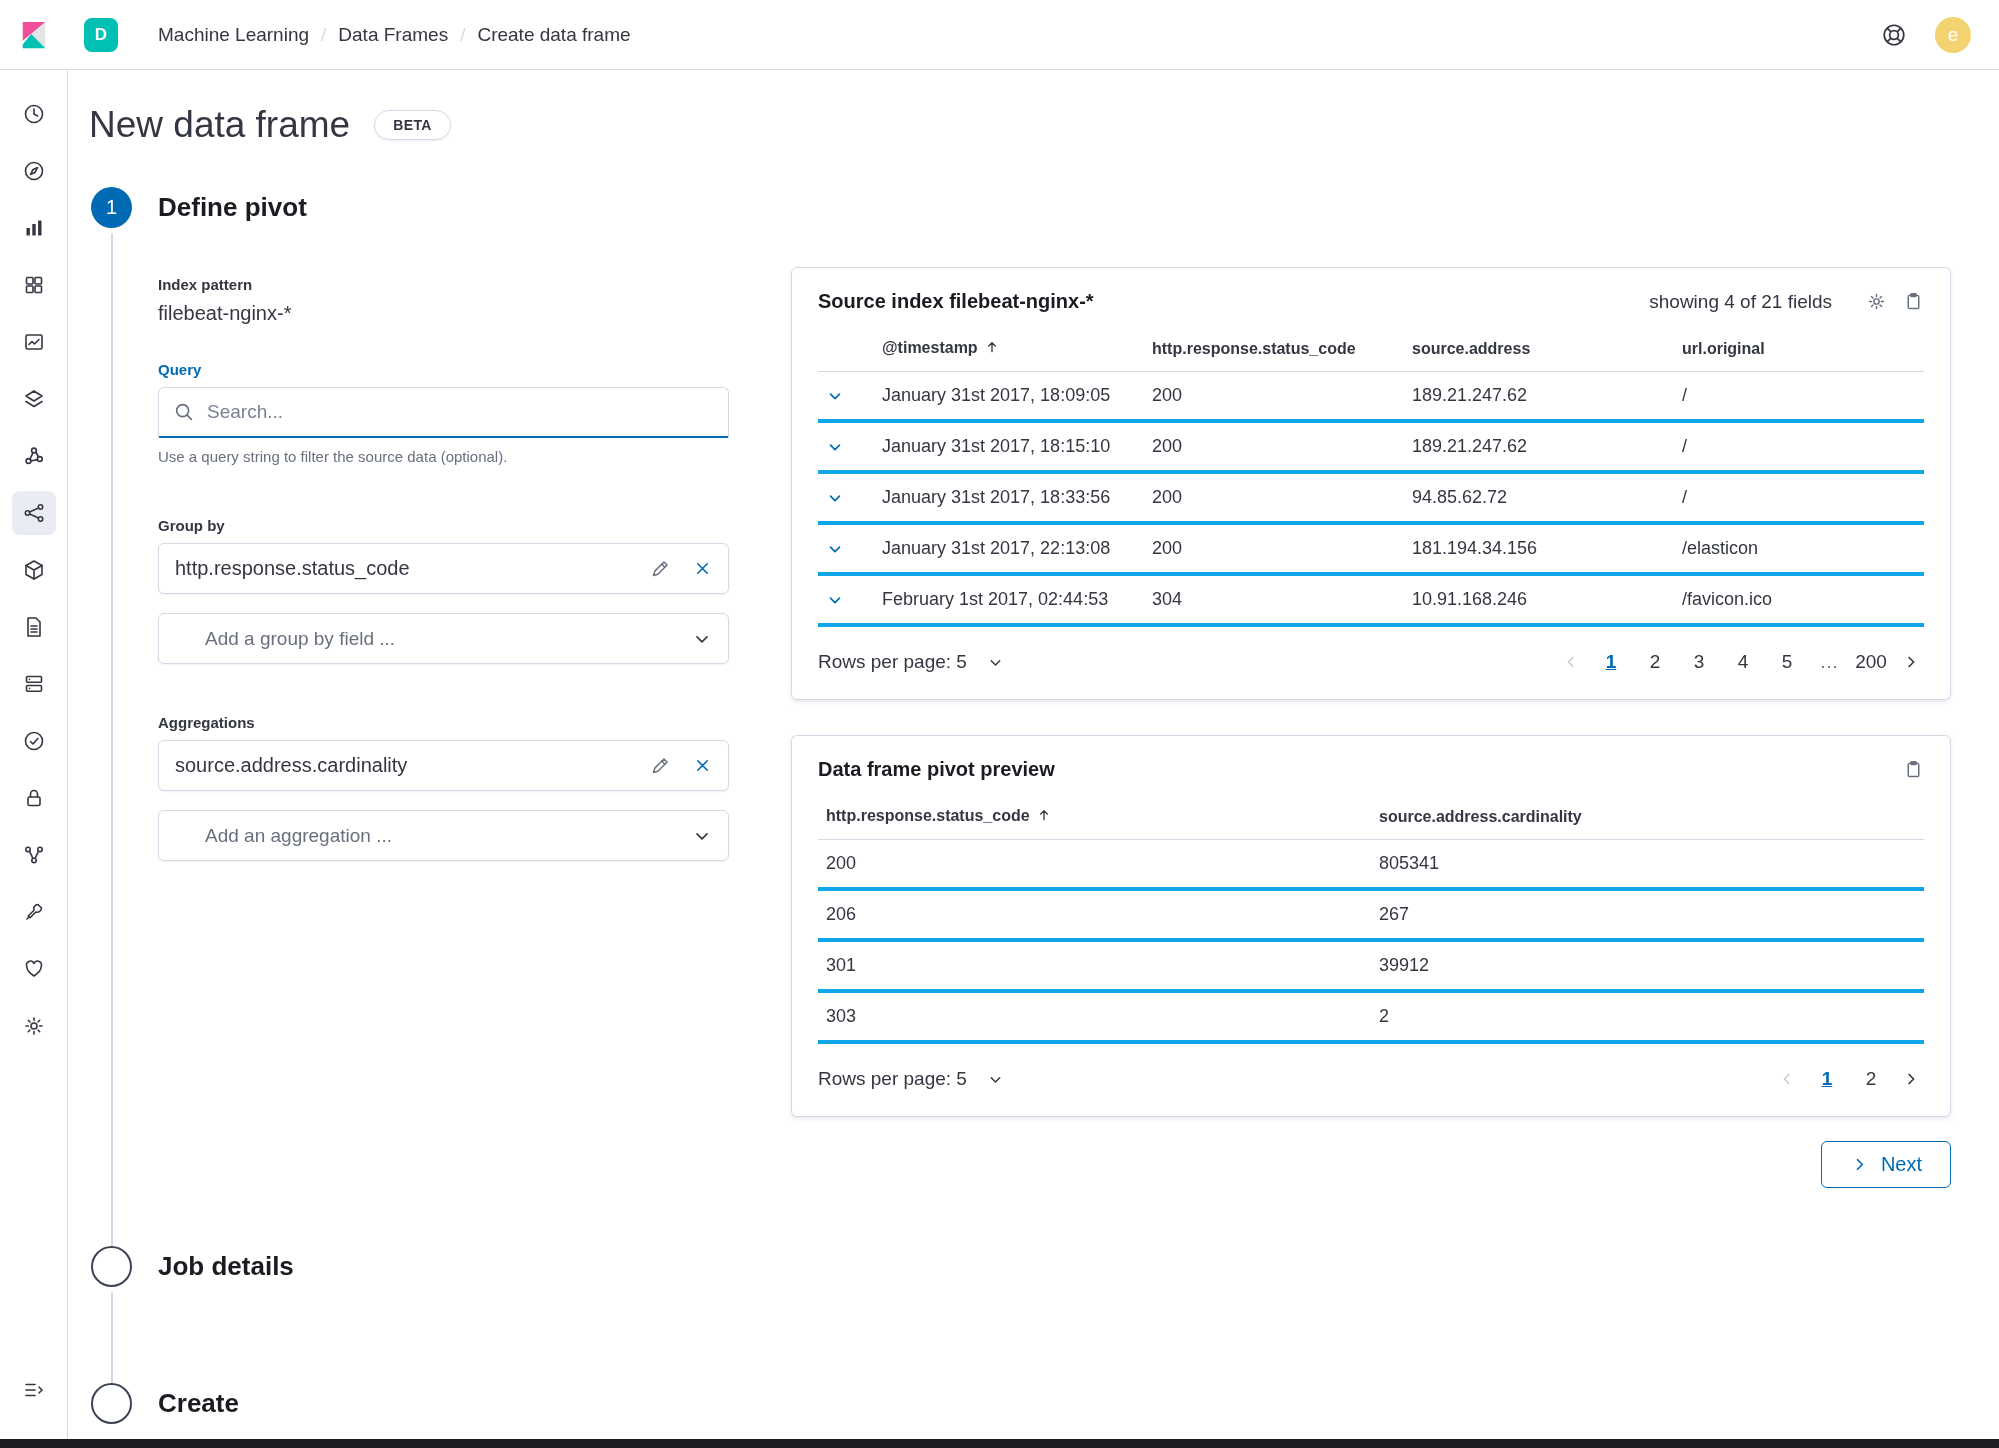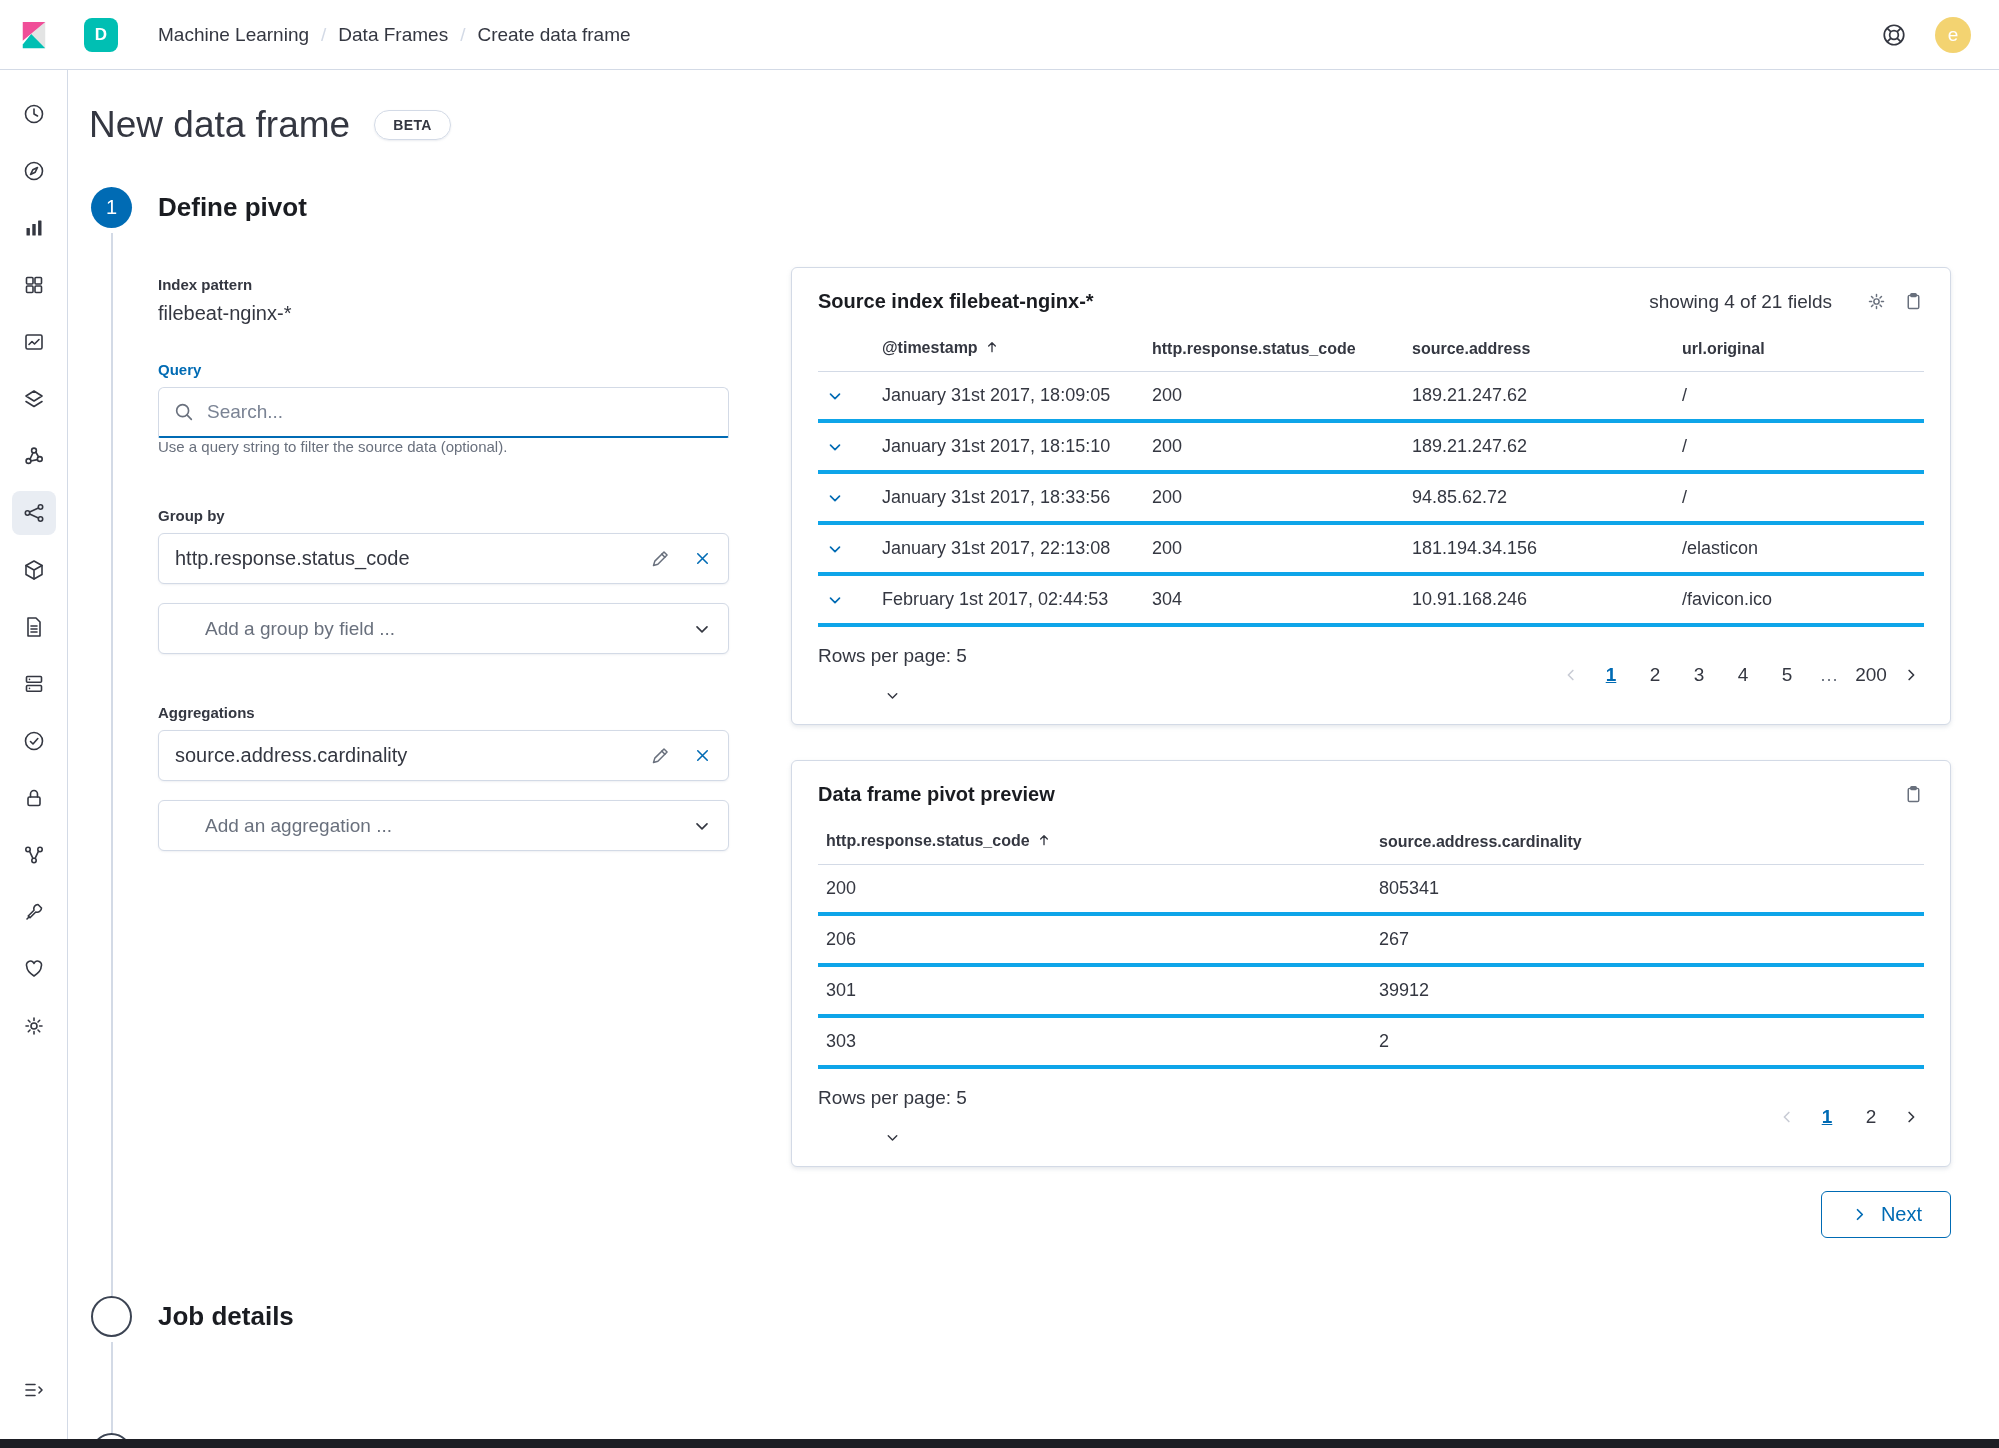--- a/index.html
+++ b/index.html
@@ -50,21 +50,21 @@
 
   
   .form-col { width:571px; flex:0 0 571px; }
   .form-label { font-size:15px; font-weight:600; color:#343741; margin-bottom:9px; }
   .form-label.blue { color:#006BB4; }
   .index-pattern-value { font-size:20px; color:#343741; margin-bottom:36px; }
   .search-input-wrap { height:51px; display:flex; align-items:center; border:1px solid #D3DAE6; border-bottom:2px solid #006BB4; border-radius:6px 6px 2px 2px; background:#fff; padding:0 14px; }
   .search-input-wrap svg { flex:0 0 auto; margin-right:12px; }
   .search-input-wrap input { border:none; outline:none; flex:1; font-size:19px; font-family:"Liberation Sans",sans-serif; color:#343741; background:transparent; }
   .search-input-wrap input::placeholder { color:#7a8394; }
-  .help-text { font-size:15px; color:#69707D; margin-bottom:52px; }
+  .help-text { font-size:15px; color:#69707D; margin-top:10px; margin-bottom:52px; }
   .field-box { height:51px; border:1px solid #D3DAE6; border-radius:6px; background:#fff; display:flex; align-items:center; padding:0 16px; font-size:20px; color:#343741; box-shadow:0 1px 2px rgba(152,162,179,.15); }
   .field-box .grow { flex:1; }
   .field-box .iconbtn { display:flex; cursor:pointer; margin-left:22px; }
   .field-box.item { margin-bottom:19px; }
   .field-box.select { margin-bottom:50px; cursor:pointer;padding-left:46px; }
   .field-box.select .ph { color:#69707D; font-size:19px; flex:1; }
 
   
   .panels-col { flex:1; margin-left:62px; margin-top:-9px; min-width:0; }
   .panel { border:1px solid #D3DAE6; border-radius:6px; background:#fff; box-shadow:0 2px 4px rgba(152,162,179,.25); padding:22px 26px 20px; }
@@ -76,21 +76,21 @@
   .panel-iconbtn { display:flex; cursor:pointer; margin-left:16px; }
 
   table { width:100%; border-collapse:collapse; margin-top:14px; }
   th { text-align:left; font-size:16px; font-weight:700; color:#343741; padding:12px 8px; border-bottom:1px solid #D3DAE6; white-space:nowrap; }
   th .sort-arrow { display:inline-block; vertical-align:-2px; margin-left:6px; }
   td { font-size:18px; color:#343741; padding:13px 8px; border-bottom:4px solid #0ea5e9; white-space:nowrap; }
   td.expander { width:56px; }
   td.expander svg { cursor:pointer; display:block; }
 
   .table-footer { display:flex; align-items:center; margin-top:18px; }
-  .rows-per-page { display:flex; align-items:center; gap:20px; font-size:19px; color:#343741; cursor:pointer;flex-direction:column; }
+  .rows-per-page { display:flex; align-items:center; gap:20px; font-size:19px; color:#343741; cursor:pointer; }
   .pagination { margin-left:auto; display:flex; align-items:center; gap:10px; font-size:19px; }
   .pagination .page { min-width:34px; height:34px; display:flex; align-items:center; justify-content:center; cursor:pointer; color:#343741; }
   .pagination .page.active { color:#006BB4; text-decoration:underline; font-weight:600; }
   .pagination .ellipsis { min-width:30px; text-align:center; color:#69707D; }
   .pagination .chev { display:flex; cursor:pointer; padding:0 4px; }
   .pagination .chev.disabled { cursor:default; }
 
   .next-row { display:flex; justify-content:flex-end; margin-top:24px; }
   .next-button { display:flex; align-items:center; gap:12px; border:1px solid #006BB4; color:#006BB4; background:#fff; border-radius:6px; padding:11px 28px; font-size:20px; font-weight:500; font-family:"Liberation Sans",sans-serif; cursor:pointer; }
 

